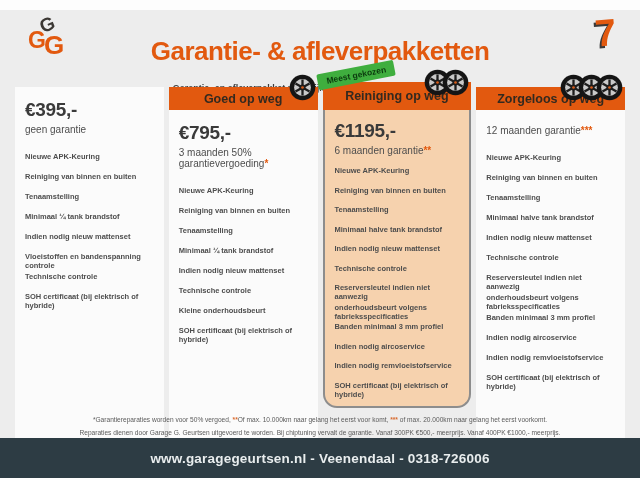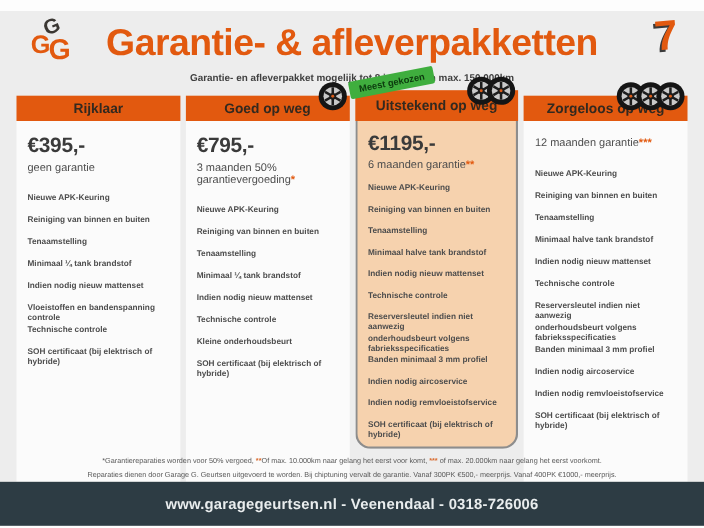--- a/index.html
+++ b/index.html
@@ -18,21 +18,21 @@
   body{width:640px;height:480px;background:#FDFDFD;font-family:"Liberation Sans",sans-serif;}
   .page{position:relative;width:640px;height:480px;overflow:hidden;background:#FDFDFD;}
   .canvas{position:absolute;top:10px;left:0;width:640px;height:428px;background:var(--gray);}
 
   
   .logo{position:absolute;left:26px;top:4px;width:56px;height:52px;}
   .g-top{position:absolute;left:14px;top:0px;font-size:19px;font-weight:800;color:#3B3733;transform:rotate(-22deg);}
   .g-a{position:absolute;left:2px;top:13px;font-size:23px;font-weight:800;color:var(--accent);}
   .g-b{position:absolute;left:18px;top:16px;font-size:26px;font-weight:800;color:var(--accent);}
   .titles{position:absolute;left:90px;right:90px;top:10px;text-align:center;}
-  .title{margin:0;font-size:34px;font-weight:800;color:var(--accent);letter-spacing:-0.5px;}
+  .title{margin:16px;font-size:26px;font-weight:800;color:var(--accent);letter-spacing:-0.5px;}
   .subtitle{margin:7px 0 0;font-size:9px;font-weight:700;color:#3F3F3F;}
   .seven{position:absolute;right:24px;top:2px;font-size:38px;font-weight:800;color:var(--accent);transform:rotate(-5deg);text-shadow:-2px 2px 0 #3A3A3A;}
 
   
   .columns{position:absolute;left:15px;top:77px;width:610px;display:grid;grid-template-columns:repeat(4,1fr);gap:5px;align-items:start;}
   .col{position:relative;}
   .colhead{position:relative;height:23px;background:var(--accent);display:flex;align-items:center;justify-content:center;}
   .collabel{font-size:12.5px;font-weight:800;color:#33291F;}
   .card{background:var(--card);height:362px;padding:12px 10px 0;}
   .price{font-size:19px;font-weight:800;color:#3A3A3A;letter-spacing:-0.3px;}
@@ -71,23 +71,20 @@
 
     <div class="titles">
       <h1 class="title">Garantie- &amp; afleverpakketten</h1>
       <p class="subtitle">Garantie- en afleverpakket mogelijk tot 8 jaar oud en max. 150.000km</p>
     </div>
 
     <div class="seven">7</div>
 
     <div id="columns" class="columns">
         <div class="col">
-          <div class="colhead">
-            <span class="collabel">Rijklaar</span>
-          </div>
           <div class="card">
             <div class="price">€395,-</div>
             <div class="guarantee"><span>geen garantie</span></div>
             <ul class="features">
               <li>Nieuwe APK-Keuring</li>
               <li>Reiniging van binnen en buiten</li>
               <li>Tenaamstelling</li>
               <li>Minimaal ¼  tank brandstof</li>
               <li>Indien nodig nieuw mattenset</li>
               <li>Vloeistoffen en bandenspanning controle</li>
@@ -127,21 +124,21 @@
               <li>Indien nodig nieuw mattenset</li>
               <li>Technische controle</li>
               <li>Kleine onderhoudsbeurt</li>
               <li>SOH certificaat (bij elektrisch of hybride)</li>
             </ul>
           </div>
         </div>
         <div class="col highlight">
           <div class="colhead">
             <div class="badge">Meest gekozen</div>
-            <span class="collabel">Uitstekend op weg</span>
+            <span class="collabel">Reiniging op weg</span>
             <div class="tires">
               <span><svg viewBox="0 0 40 40" width="27" height="27">
                   <circle cx="20" cy="20" r="19" fill="#151515"></circle>
                   <circle cx="20" cy="20" r="12.5" fill="#C9C9C9"></circle>
                   <g stroke="#1D1D1D" stroke-width="3.4">
                     <line x1="20" y1="20" x2="20" y2="8"></line>
                     <line x1="20" y1="20" x2="30.4" y2="14"></line>
                     <line x1="20" y1="20" x2="30.4" y2="26"></line>
                     <line x1="20" y1="20" x2="20" y2="32"></line>
                     <line x1="20" y1="20" x2="9.6" y2="26"></line>

